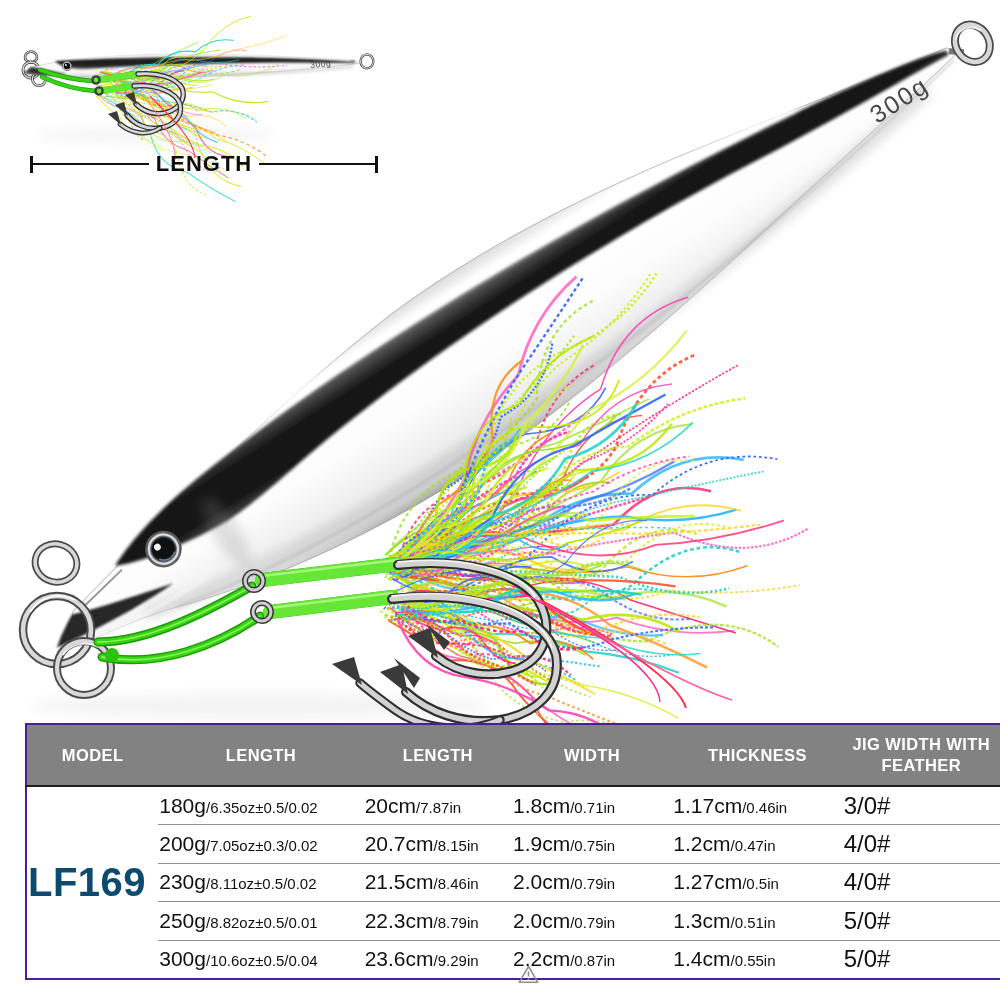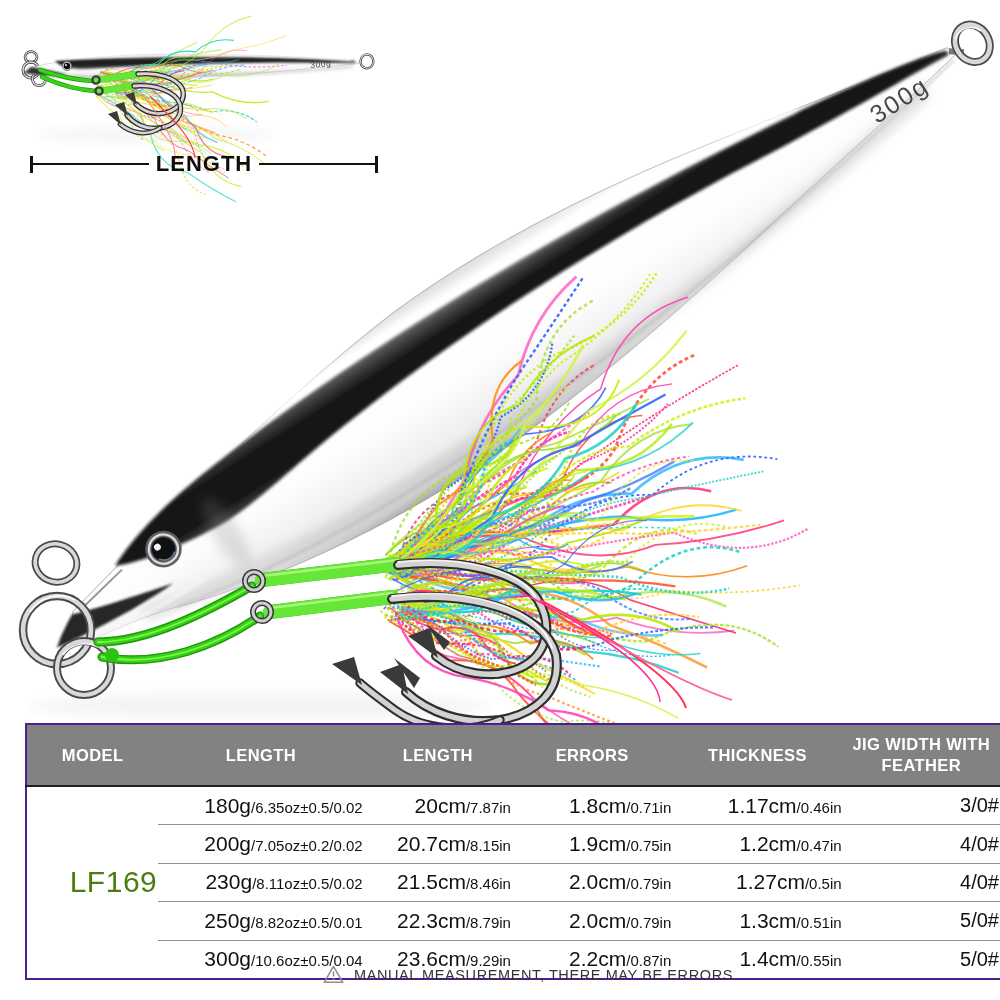--- a/index.html
+++ b/index.html
@@ -11,27 +11,27 @@
   .length-bar .tick{width:3px;height:17px;background:#111;}
   .length-bar .line{flex:1;height:2.6px;background:#111;}
   .length-bar .label{font-size:22px;font-weight:bold;color:#0d0d0d;letter-spacing:1px;
                      padding:0 7px;white-space:nowrap;line-height:1;}
   
   .spec-table{position:absolute;left:25px;top:723px;width:977px;height:240px;
               border-collapse:collapse;table-layout:fixed;border:2px solid #4c1d95;background:#fff;}
   .spec-table thead th{background:#828282;color:#fff;font-weight:bold;font-size:16.5px;
               letter-spacing:.4px;text-align:center;vertical-align:middle;height:60px;
               border-bottom:2px solid #1e1e1e;padding:0 4px;line-height:1.25;}
-  .spec-table tbody td{text-align:right;vertical-align:middle;height:35.4px;color:#111;
+  .spec-table tbody td{text-align:left;vertical-align:middle;height:35.4px;color:#111;
               white-space:nowrap;}
   .spec-table tbody tr:not(:first-child) td{border-top:1.6px solid #8f8f8f;}
-  .spec-table td.model-cell{font-size:30px;font-weight:normal;color:#4d7c0f;letter-spacing:.5px;border-top:none;}
+  .spec-table td.model-cell{font-size:40px;font-weight:bold;color:#0c4a6e;letter-spacing:.5px;border-top:none;}
   .cell-big{font-size:21px;}
   .cell-small{font-size:15px;}
-  .cell-hook{font-size:20px;}
+  .cell-hook{font-size:24px;}
   
   .footer-note{position:absolute;left:0;top:965px;width:1000px;display:flex;align-items:center;
                justify-content:center;gap:10px;transform:translateX(28px);}
   .footer-note .txt{font-size:14.5px;color:#333;letter-spacing:.6px;}
 </style>
 </head>
 <body>
 
 <div class="canvas">
 
@@ -515,36 +515,36 @@
         <col style="width:148px">
       <col style="width:160px">
         <col style="width:170px">
         <col style="width:158px">
     </colgroup>
     <thead>
       <tr>
         <th>MODEL</th>
         <th>LENGTH</th>
         <th>LENGTH</th>
-        <th>ERRORS</th>
+        <th>WIDTH</th>
         <th>THICKNESS</th>
         <th>JIG WIDTH WITH FEATHER</th>
       </tr>
     </thead>
     <tbody>
       <tr>
         <td class="model-cell" rowspan="5">LF169</td>
         <td><span class="cell-big">180g</span><span class="cell-small">/6.35oz±0.5/0.02</span></td>
         <td><span class="cell-big">20cm</span><span class="cell-small">/7.87in</span></td>
         <td><span class="cell-big">1.8cm</span><span class="cell-small">/0.71in</span></td>
         <td><span class="cell-big">1.17cm</span><span class="cell-small">/0.46in</span></td>
         <td class="cell-hook">3/0#</td>
       </tr>
       <tr>
-        <td><span class="cell-big">200g</span><span class="cell-small">/7.05oz±0.2/0.02</span></td>
+        <td><span class="cell-big">200g</span><span class="cell-small">/7.05oz±0.3/0.02</span></td>
         <td><span class="cell-big">20.7cm</span><span class="cell-small">/8.15in</span></td>
         <td><span class="cell-big">1.9cm</span><span class="cell-small">/0.75in</span></td>
         <td><span class="cell-big">1.2cm</span><span class="cell-small">/0.47in</span></td>
         <td class="cell-hook">4/0#</td>
       </tr>
       <tr>
         <td><span class="cell-big">230g</span><span class="cell-small">/8.11oz±0.5/0.02</span></td>
         <td><span class="cell-big">21.5cm</span><span class="cell-small">/8.46in</span></td>
         <td><span class="cell-big">2.0cm</span><span class="cell-small">/0.79in</span></td>
         <td><span class="cell-big">1.27cm</span><span class="cell-small">/0.5in</span></td>
@@ -566,16 +566,15 @@
       </tr>
     </tbody>
   </table>
 
   <div class="footer-note">
     <svg width="21" height="19" viewBox="0 0 21 19">
       <path d="M10.5 1.5 L19.8 17.3 L1.2 17.3 Z" fill="none" stroke="#8f8f8f" stroke-width="1.5" stroke-linejoin="round"></path>
       <line x1="10.5" y1="6.5" x2="10.5" y2="11.5" stroke="#8f8f8f" stroke-width="1.6"></line>
       <circle cx="10.5" cy="14.2" r="1" fill="#8f8f8f"></circle>
     </svg>
-    <span class="txt">MANUAL MEASUREMENT, THERE MAY BE ERRORS</span>
   </div>
 
 </div>
 
 </body></html>

